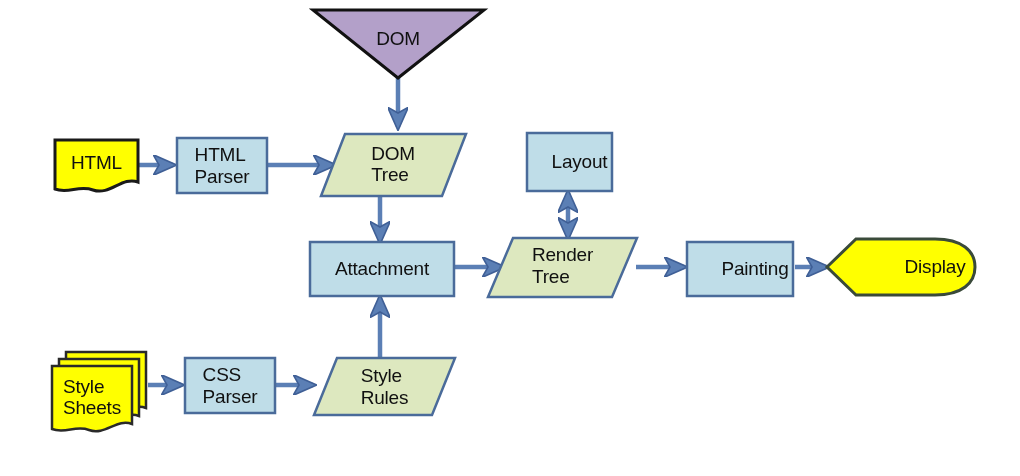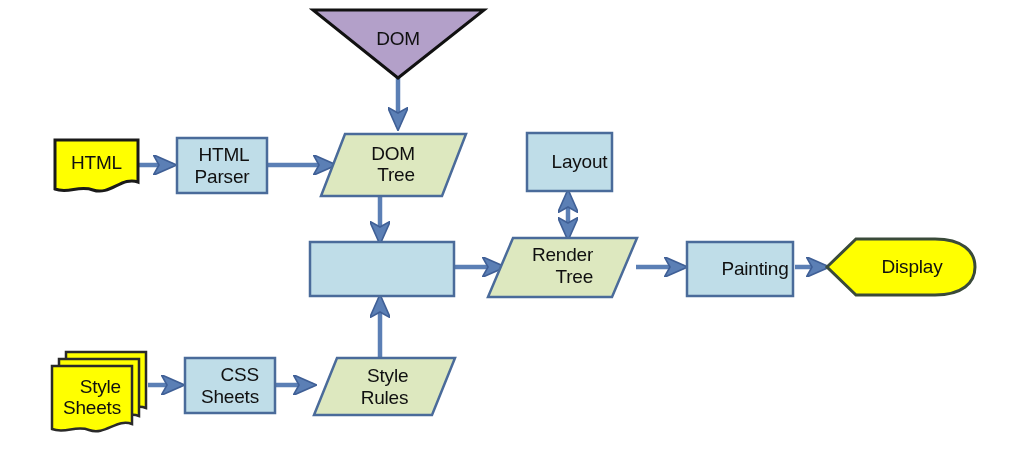--- a/index.html
+++ b/index.html
@@ -20,21 +20,21 @@
     left: 0;
     top: 0;
     width: 1020px;
     height: 476px;
   }
   .node-label {
     position: absolute;
     display: flex;
     align-items: center;
     justify-content: center;
-    text-align: right;
+    text-align: left;
     color: #101010;
     font-size: 19px;
     line-height: 1.12;
     letter-spacing: -0.2px;
     pointer-events: none;
     white-space: pre-line;
     z-index: 5;
   }
   .lbl-dom { font-size: 19px; }
 </style>
@@ -113,30 +113,31 @@
   <div class="node-label" style="left:55px; top:150px; width:83px; height:26px;">HTML</div>
 
   <div class="node-label" style="left:177px; top:139px; width:90px; height:53px;">HTML
 Parser</div>
 
   <div class="node-label" style="left:334px; top:136px; width:118px; height:56px;">DOM
 Tree</div>
 
   <div class="node-label" style="left:527px; top:133px; width:105px; height:58px;">Layout</div>
 
+  <div class="node-label" style="left:310px; top:242px; width:144px; height:54px;">Attachment</div>
 
   <div class="node-label" style="left:502px; top:240px; width:121px; height:51px;">Render
 Tree</div>
 
   <div class="node-label" style="left:687px; top:242px; width:106px; height:54px;margin-left:15px;">Painting</div>
 
-  <div class="node-label" style="left:856px; top:240px; width:112px; height:54px;">Display</div>
+  <div class="node-label" style="left:879px; top:240px; width:112px; height:54px;">Display</div>
 
   <div class="node-label" style="left:52px; top:370px; width:80px; height:54px;">Style
 Sheets</div>
 
   <div class="node-label" style="left:185px; top:359px; width:90px; height:53px;">CSS
-Sheets</div>
+Parser</div>
 
   <div class="node-label" style="left:326px; top:360px; width:117px; height:53px;">Style
 Rules</div>
 
 </div>
 
 </body></html>

